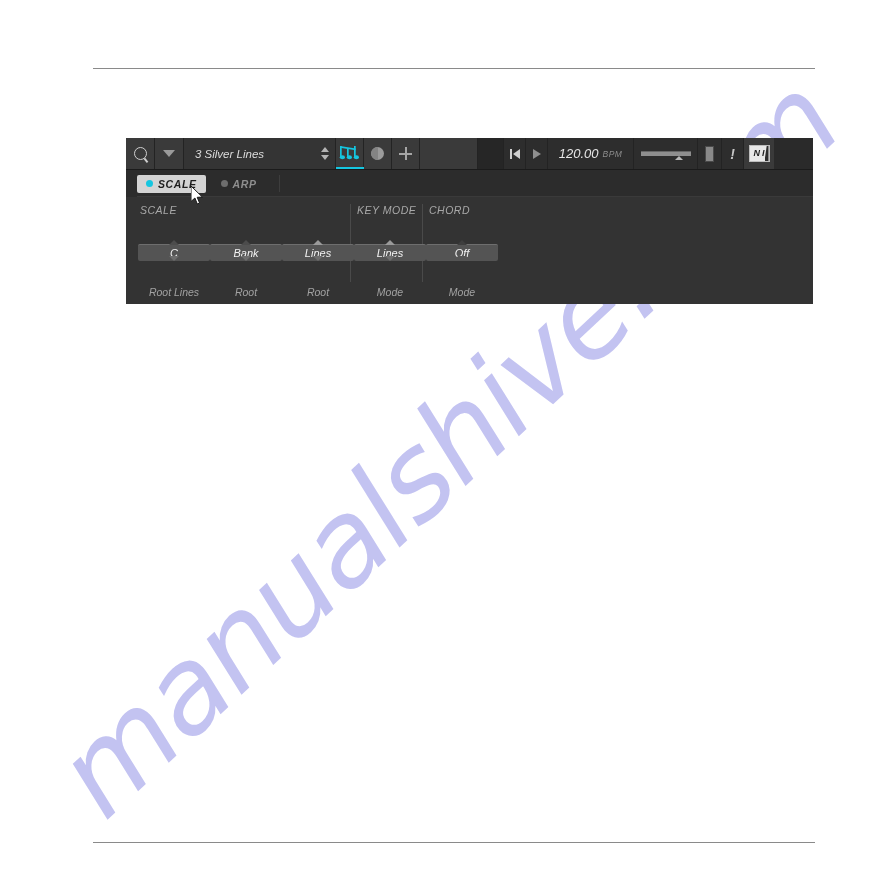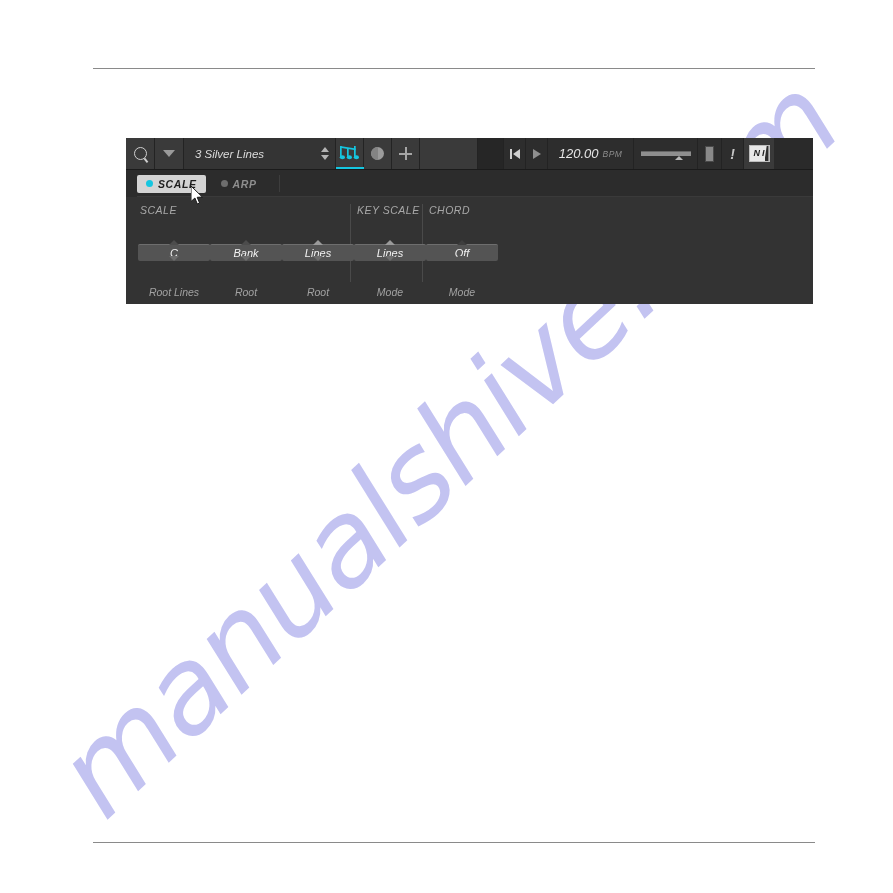--- a/index.html
+++ b/index.html
@@ -480,21 +480,21 @@
       <span>ARP</span>
     </div>
     <div class="tab-sep"></div>
     <div class="tabs-underline"></div>
   </div>
 
   <div class="controls">
 
     <div class="group-headers">
       <span class="grp-title" style="left:14px;">SCALE</span>
-      <span class="grp-title" style="left:231px;">KEY SCALE</span>
+      <span class="grp-title" style="left:231px;">KEY MODE</span>
       <span class="grp-title" style="left:303px;">CHORD</span>
       <span class="vdiv" style="left:224px;"></span>
       <span class="vdiv" style="left:296px;"></span>
     </div>
 
     <div class="ctl" style="left:12px;  top:26px;">
       <span class="arr-up"></span>
       <span class="value">C</span>
       <span class="arr-dn"></span>
       <div class="label">Root Lines</div>

